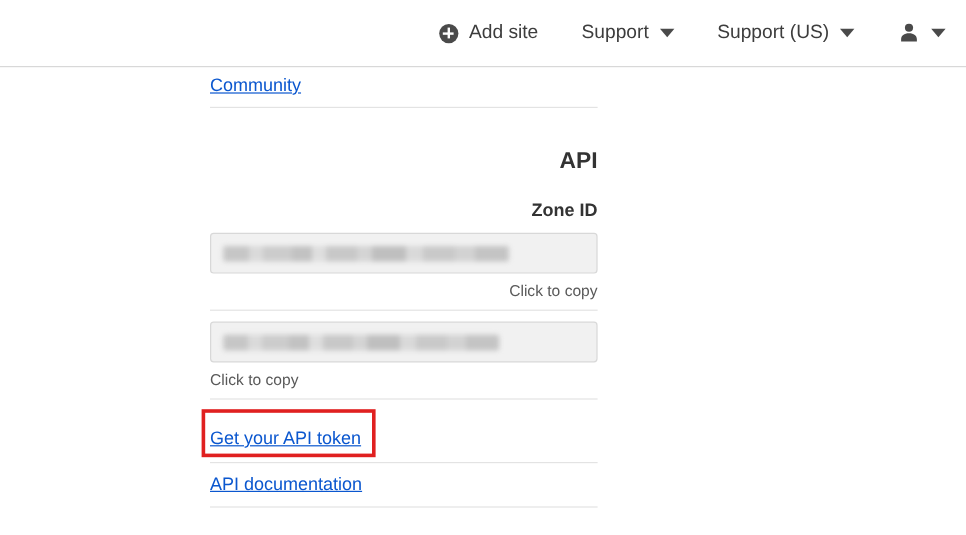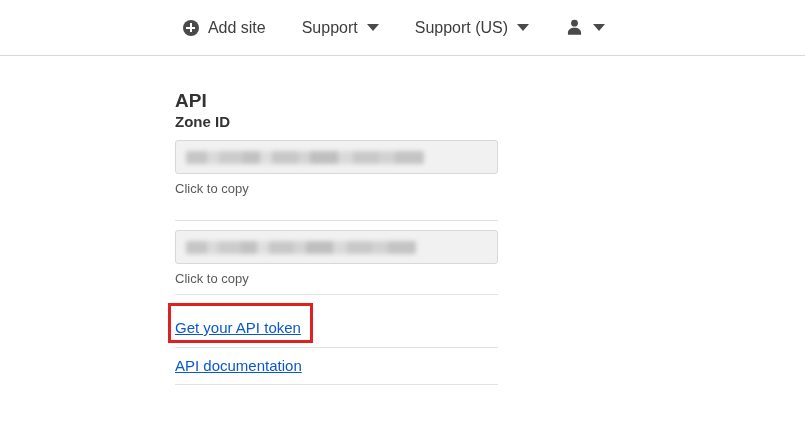--- a/index.html
+++ b/index.html
@@ -3,21 +3,21 @@
 <meta charset="utf-8">
 <style>
   * { margin:0; padding:0; box-sizing:border-box; }
   html,body { width:805px; height:446px; background:#ffffff; overflow:hidden;
     font-family:"Liberation Sans","DejaVu Sans",sans-serif; }
 
   
   .topbar {
     position:absolute; top:0; left:0; width:805px; height:56px;
     background:#ffffff; border-bottom:1px solid #d8d8d8;
-    display:flex; justify-content:center; align-items:center;
+    display:flex; justify-content:flex-end; align-items:center;
     gap:36px; padding-right:17px;
   }
   .topbar-item {
     display:flex; align-items:center; gap:9px;
     font-size:16px; color:#3d3d3d; cursor:pointer; white-space:nowrap;
   }
   .plus-circle {
     width:16px; height:16px; border-radius:50%; background:#4a4a4a;
     position:relative; flex:0 0 auto;
   }
@@ -32,23 +32,23 @@
     border-top:7px solid #4a4a4a;
   }
   .user-svg { display:block; }
 
   
   .content { position:absolute; left:175px; top:56px; width:323px; }
   a.lnk { color:#0b57cf; text-decoration:underline; font-size:15px; line-height:18px; cursor:pointer; }
 
   .row-community { padding:7px 0 8px 0; border-bottom:1px solid #e3e3e3; }
 
-  .section-api { padding-bottom:23px; border-bottom:1px solid #e3e3e3; }
+  .section-api { padding-bottom:7px; border-bottom:1px solid #e3e3e3;text-align:right; }
   .h-api { margin-top:33px; font-size:19px; line-height:24px; font-weight:700; color:#333333; }
-  .field-label { font-size:15px; line-height:18px; font-weight:700; color:#333333; }
+  .field-label { margin-top:20px; font-size:15px; line-height:18px; font-weight:700; color:#333333; }
   .copy-field {
     margin-top:9px; width:323px; height:34px;
     background:#f1f1f1; border:1px solid #d8d8d8; border-radius:3px;
     display:flex; align-items:center; padding-left:10px; cursor:pointer;
   }
   .redacted {
     height:13px; border-radius:2px; filter:blur(2px);
     background:linear-gradient(90deg,
       #c6c6c6 0%, #c6c6c6 9%, #dadada 9% 14%, #cccccc 14% 24%, #c2c2c2 24% 31%,
       #dedede 31% 36%, #c8c8c8 36% 47%, #d4d4d4 47% 52%, #bfbfbf 52% 64%,
@@ -93,20 +93,23 @@
       <circle cx="12" cy="6.5" r="4.3" fill="#4a4a4a"></circle>
       <path d="M12 12.2c-5.1 0-8.3 2.6-8.3 6.4V21h16.6v-2.4c0-3.8-3.2-6.4-8.3-6.4z" fill="#4a4a4a"></path>
     </svg>
     <span class="caret"></span>
   </div>
 
 </div>
 
 <div class="content">
 
+  <div class="row-community">
+    <a class="lnk">Community</a>
+  </div>
 
   <div class="section-api">
     <div class="h-api">API</div>
 
     <div class="field-label">Zone ID</div>
     <div class="copy-field">
       <div class="redacted redacted-zone"></div>
     </div>
     <div class="copy-hint">Click to copy</div>
   </div>

